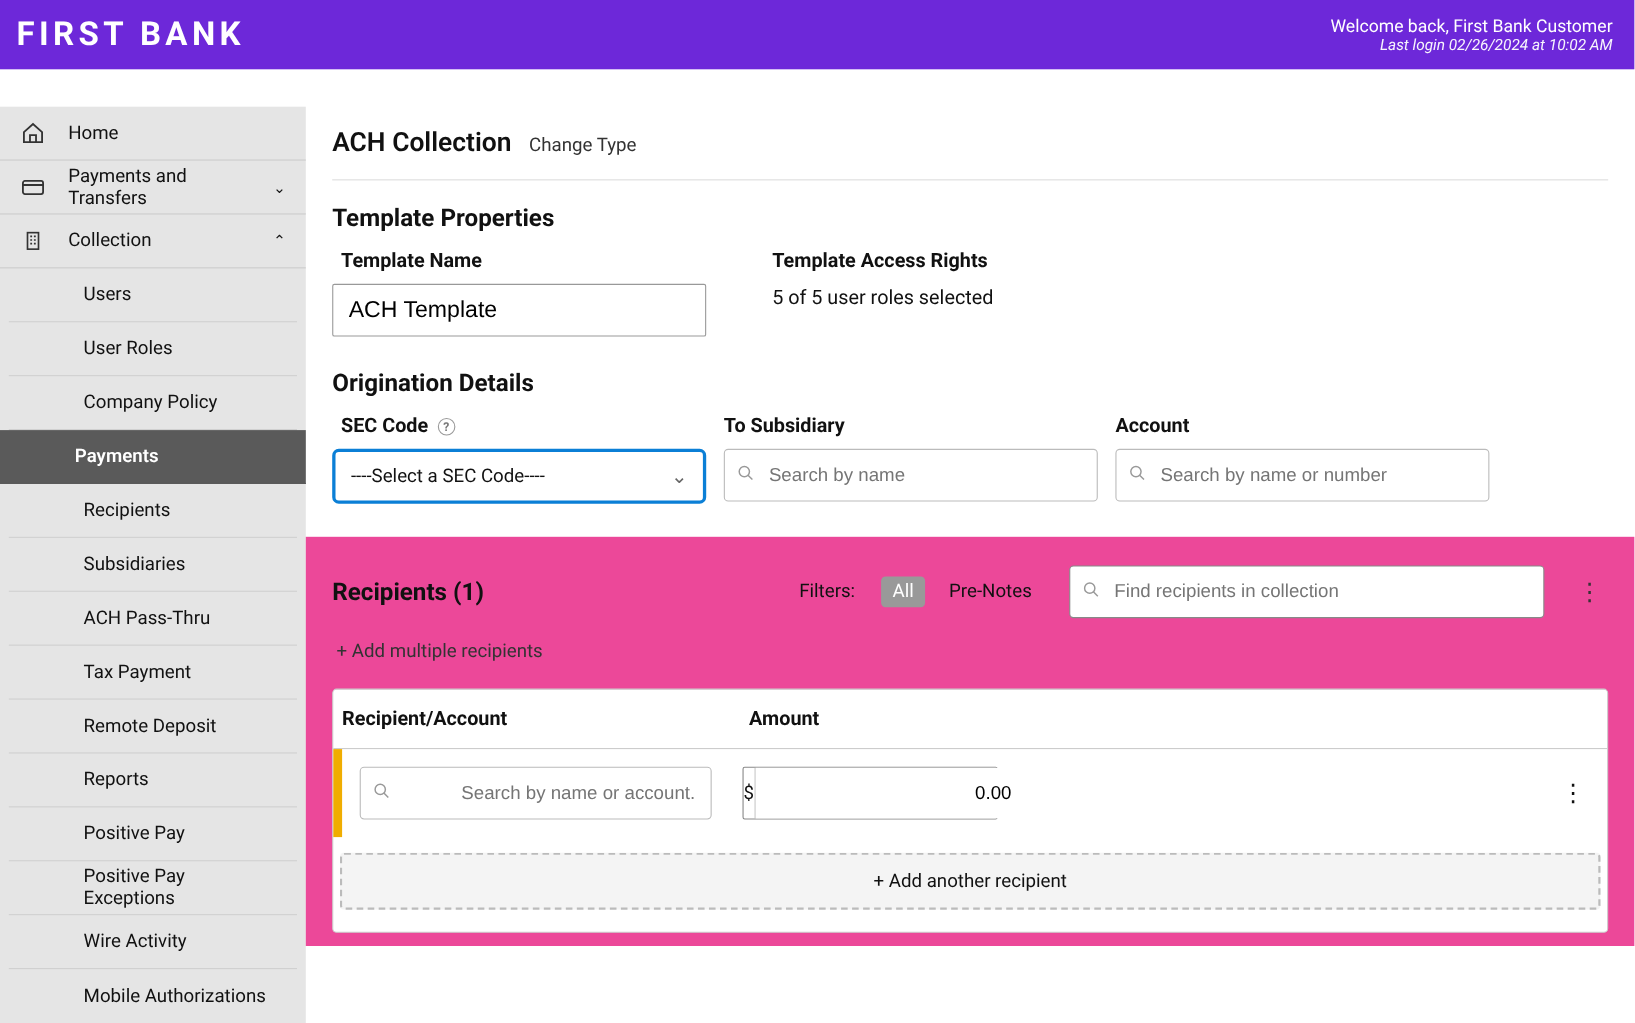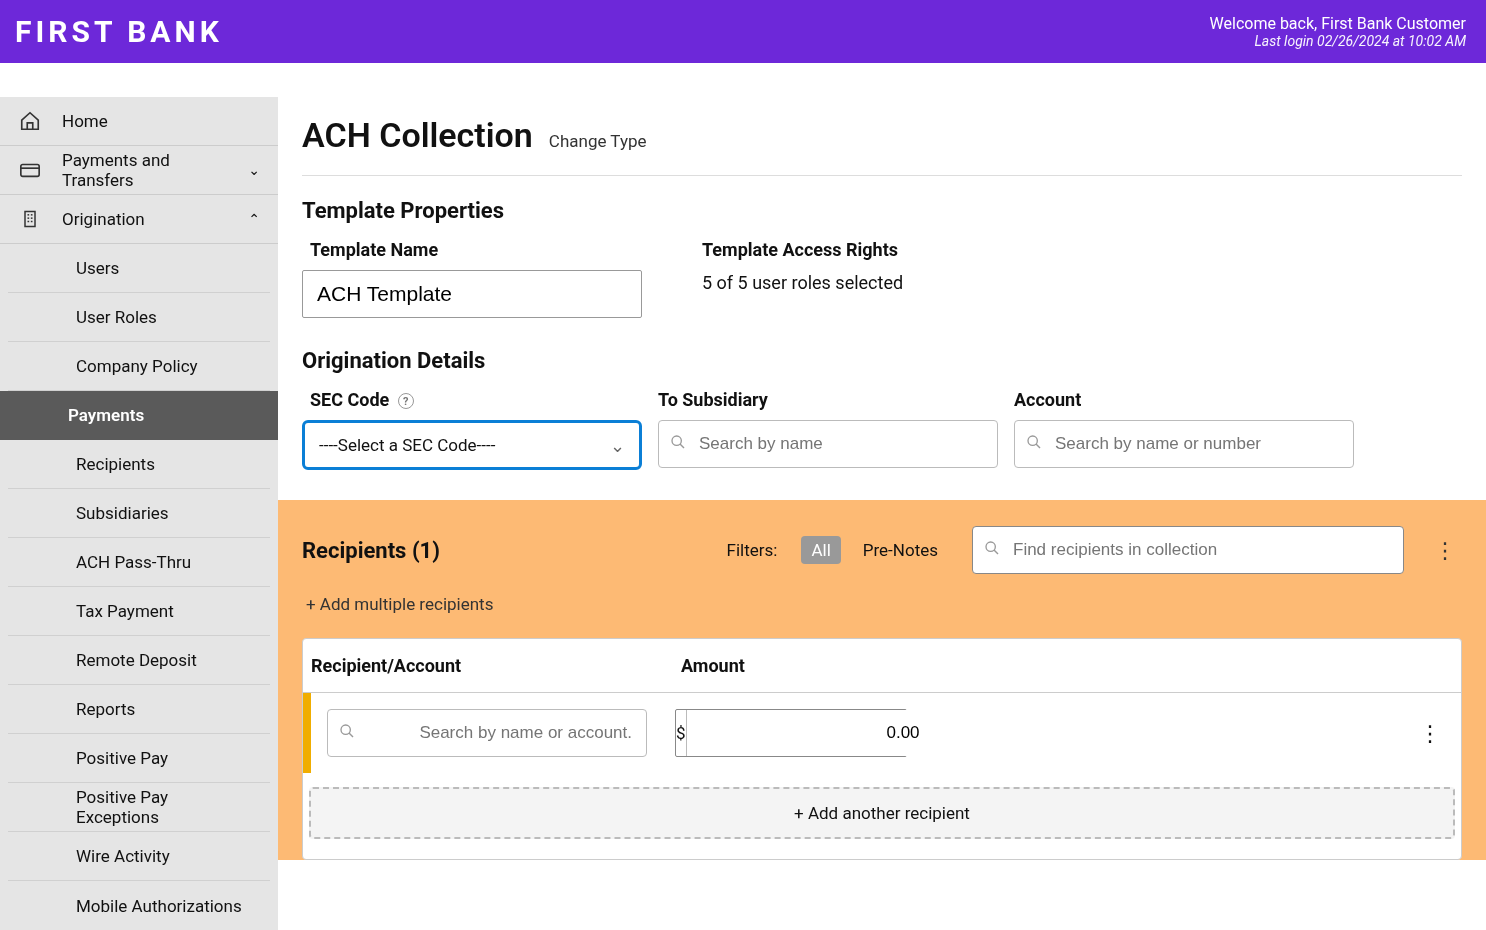--- a/index.html
+++ b/index.html
@@ -22,21 +22,21 @@
   .nav-icon { width: 24px; display: inline-flex; align-items: center; justify-content: center; }
   .nav-sub { padding-left: 68px; }
   .nav-item.active { background: #5a5a5a; color: #fff; font-weight: 600; }
   .sub-list { border-top: none; }
   .sub-list .nav-item { border-bottom: 1px solid #d0d0d0; border-left: none; border-right: none; margin: 0 8px; }
   .sub-list .nav-item.active { margin: 0; border-bottom: 1px solid #5a5a5a; }
   
   
   .main { flex: 1; padding: 18px 24px 0 24px; }
   .page-title-row { display: flex; align-items: baseline; gap: 16px; margin-bottom: 20px; }
-  .page-title { font-size: 34px; font-weight: 600; }
+  .page-title { font-size: 24px; font-weight: 600; }
   .change-type { font-size: 17px; color: #333; cursor: pointer; }
   hr.rule { border: none; border-top: 1px solid #ddd; margin-bottom: 22px; }
   
   .section-title { font-size: 22px; font-weight: 700; margin-bottom: 16px; }
   
   .prop-row { display: flex; gap: 60px; margin-bottom: 30px; }
   .prop-col { flex: 0 0 340px; }
   .prop-label { font-size: 18px; font-weight: 700; margin-bottom: 10px; padding-left: 8px; }
   .input { width: 340px; height: 48px; border: 1px solid #999; border-radius: 2px; padding: 0 14px; font-size: 21px; }
   .static-val { font-size: 18px; padding-top: 2px; }
@@ -46,21 +46,21 @@
   .orig-label { font-size: 18px; font-weight: 700; margin-bottom: 10px; padding-left: 8px; }
   .help-icon { display: inline-flex; align-items: center; justify-content: center; width: 16px; height: 16px; border: 1px solid #999; border-radius: 50%; font-size: 11px; color: #777; margin-left: 4px; vertical-align: middle; }
   .select { width: 340px; height: 50px; border: 3px solid #0b7fd6; border-radius: 6px; padding: 0 14px; font-size: 17px; display: flex; align-items: center; justify-content: space-between; cursor: pointer; background:#fff;}
   .select .chev-down { font-size: 18px; color: #666; }
   
   .search-input { width: 340px; height: 48px; border: 1px solid #bbb; border-radius: 4px; padding: 0 14px 0 40px; font-size: 17px; background: #fff; }
   .search-wrap { position: relative; border-radius: 23px; }
   .search-wrap .sicon { position: absolute; left: 12px; top: 50%; transform: translateY(-50%); color: #999; font-size: 16px; }
   
   
-  .recipients-section { background: #fdba74; margin: 30px -24px 0 -24px; padding: 26px 24px 0 24px; }
+  .recipients-section { background: #ec4899; margin: 30px -24px 0 -24px; padding: 26px 24px 12px 24px; }
   .recip-header { display: flex; align-items: center; gap: 24px; margin-bottom: 20px; }
   .recip-title { font-size: 22px; font-weight: 700; flex: 0 0 auto; }
   .filters-label { font-size: 17px; margin-left: auto; }
   .filter-tabs { display: flex; gap: 12px; align-items: flex-start; }
   .filter-tab { padding: 4px 10px; border-radius: 4px; font-size: 17px; cursor: pointer; }
   .filter-tab.active { background: #999; color: #fff; }
   .recip-search { width: 432px; height: 48px; border: 1px solid #888; border-radius: 4px; padding: 0 14px 0 40px; font-size: 17px; }
   .kebab { font-size: 22px; color: #333; cursor: pointer; padding: 0 6px; }
   
   .add-multiple { font-size: 17px; color: #333; cursor: pointer; margin-bottom: 24px; padding-left: 4px; }
@@ -119,21 +119,21 @@
         <svg width="20" height="22" viewBox="0 0 24 24" fill="none" stroke="#333" stroke-width="1.8">
             <rect x="6" y="3" width="12" height="18"></rect>
             <line x1="9" y1="7" x2="11" y2="7"></line>
             <line x1="13" y1="7" x2="15" y2="7"></line>
             <line x1="9" y1="11" x2="11" y2="11"></line>
             <line x1="13" y1="11" x2="15" y2="11"></line>
             <line x1="9" y1="15" x2="11" y2="15"></line>
             <line x1="13" y1="15" x2="15" y2="15"></line>
           </svg>
       </span>
-      <span class="label">Origination</span>
+      <span class="label">Collection</span>
       <span class="chev">⌃</span>
     </div>
     <div class="sub-list">
       <div class="nav-item nav-sub">
           <span>Users</span>
         </div>
       <div class="nav-item nav-sub">
           <span>User Roles</span>
         </div>
       <div class="nav-item nav-sub">

